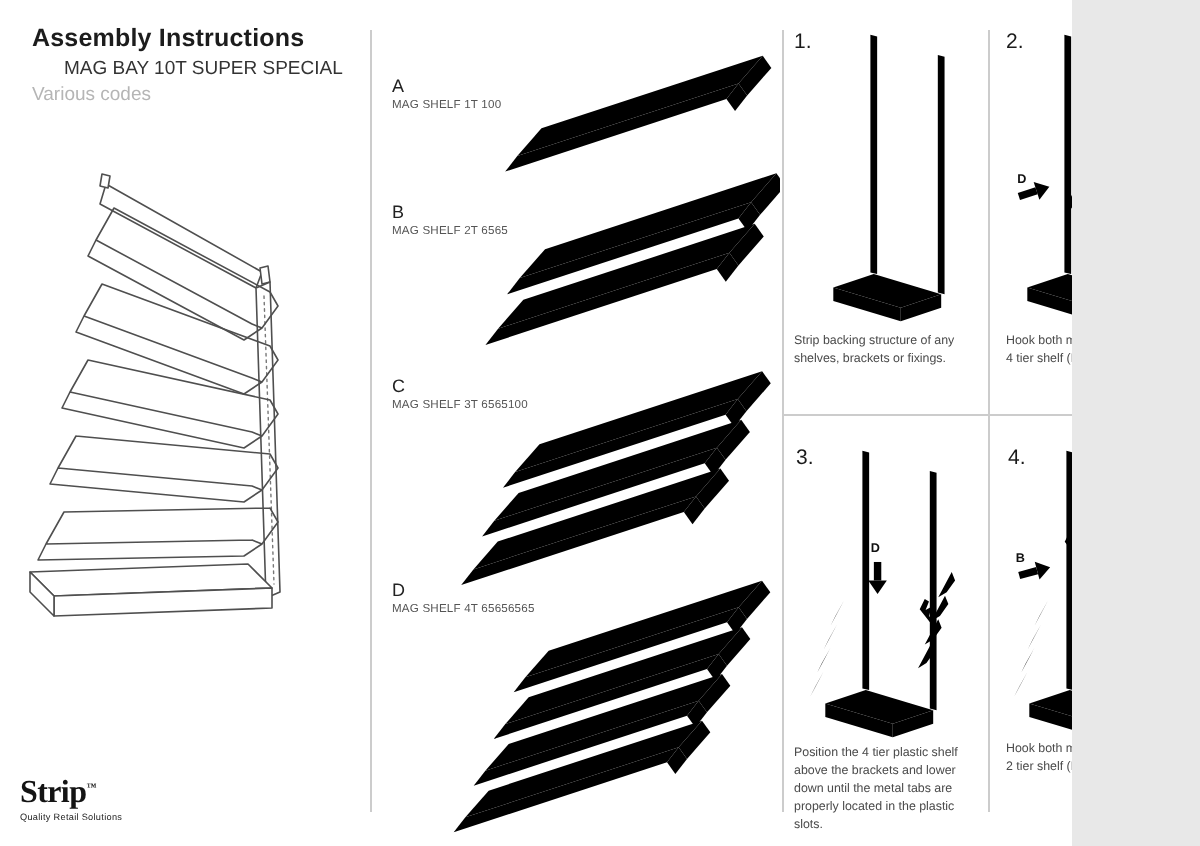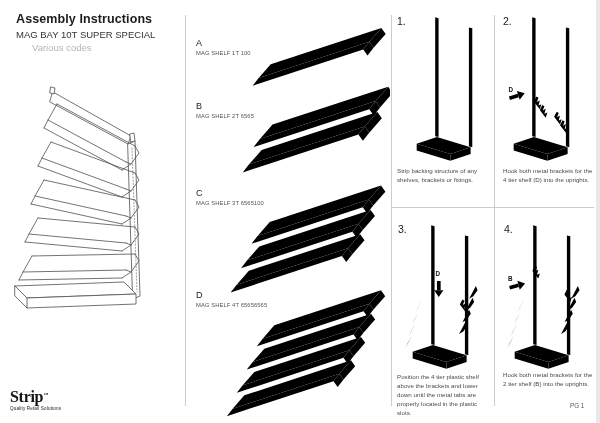--- a/index.html
+++ b/index.html
@@ -1,16 +1,16 @@
 <!DOCTYPE html>
 <html><head>
 <meta charset="utf-8">
 <style>
   html,body{margin:0;padding:0;background:#e8e8e8;}
-  .page{position:relative;width:596px;height:423px;background:#ffffff;overflow:hidden;
+  .page{position:relative;width:536px;height:423px;background:#ffffff;overflow:hidden;
         font-family:"Liberation Sans",sans-serif;color:#222;}
   .abs{position:absolute;}
   
   .vdiv{position:absolute;width:1px;background:#cccccc;}
   .hdiv{position:absolute;height:1px;background:#cccccc;}
   
   .title{font-size:12.5px;font-weight:700;color:#1c1c1c;letter-spacing:.1px;}
   .subtitle{font-size:9.5px;color:#333;line-height:1.2;}
   .note{font-size:9.5px;color:#b5b5b5;}
   
@@ -64,22 +64,22 @@
 
       <g id="arw" class="ink">
         <rect x="0" y="-2.2" width="11" height="4.4"></rect>
         <polygon points="11,-5.5 19,0 11,5.5"></polygon>
       </g>
     </defs>
   </svg>
 
   <div class="abs" style="left:16px;top:12px;">
     <div class="title">Assembly Instructions</div>
-    <div class="subtitle" style="margin-top:3px;">MAG BAY 10T SUPER SPECIAL</div>
-    <div class="note" style="margin-top:2px;margin-left:16px;">Various codes</div>
+    <div class="subtitle" style="margin-top:3px;margin-left:16px;">MAG BAY 10T SUPER SPECIAL</div>
+    <div class="note" style="margin-top:2px;">Various codes</div>
   </div>
 
   <div class="vdiv" style="left:185px;top:15px;height:391px;"></div>
   <div class="vdiv" style="left:391px;top:15px;height:391px;"></div>
   <div class="vdiv" style="left:494px;top:15px;height:391px;"></div>
   <div class="hdiv" style="left:392px;top:207px;width:202px;"></div>
 
   <svg class="abs lineart" style="left:8px;top:84px;" width="146" height="226" viewBox="0 -6 146 226">
     <polygon class="f" points="45,2 123,46 120,54 42,12"></polygon>
     <polygon class="f" points="43,-3 47,-2 46,4 42,3"></polygon>

